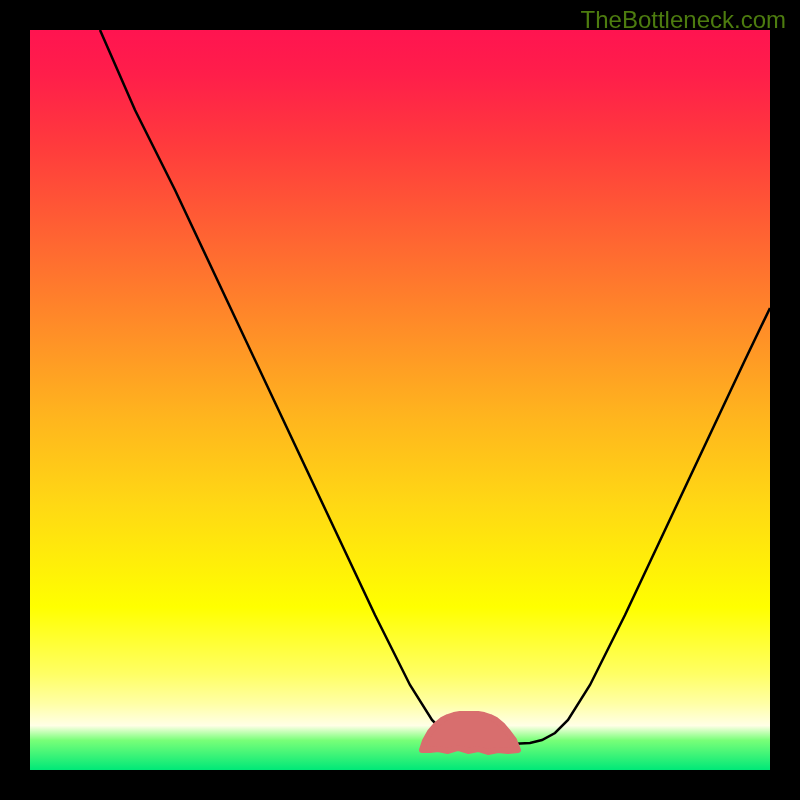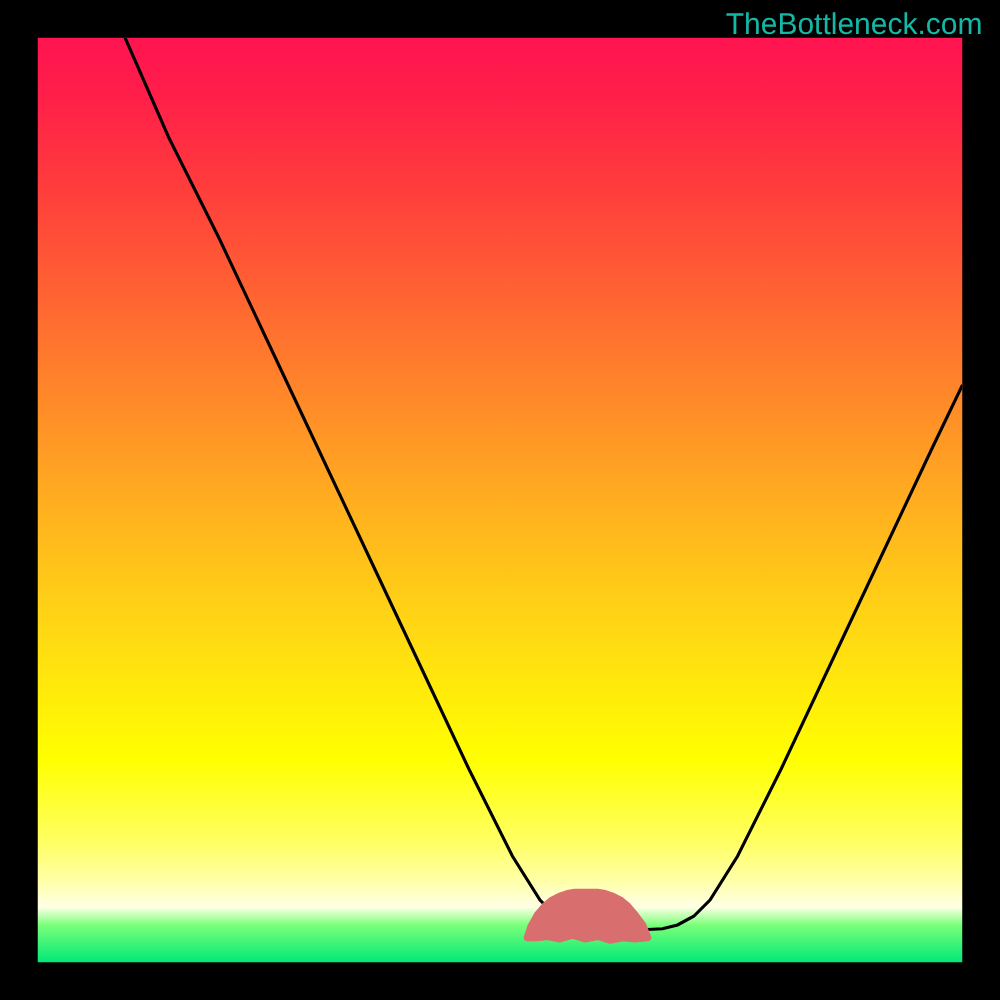--- a/index.html
+++ b/index.html
@@ -8,21 +8,21 @@
     width: 800px;
     height: 800px;
     background: #000;
     position: relative;
     font-family: Arial, Helvetica, sans-serif;
   }
   .watermark {
     position: absolute;
     top: 6px;
     right: 14px;
-    color: #14b8a6;
+    color: #4d7c0f;
     font-size: 24px;
     font-weight: 500;
     z-index: 10;
   }
   .plot-area {
     position: absolute;
     left: 30px;
     top: 30px;
     width: 740px;
     height: 740px;

